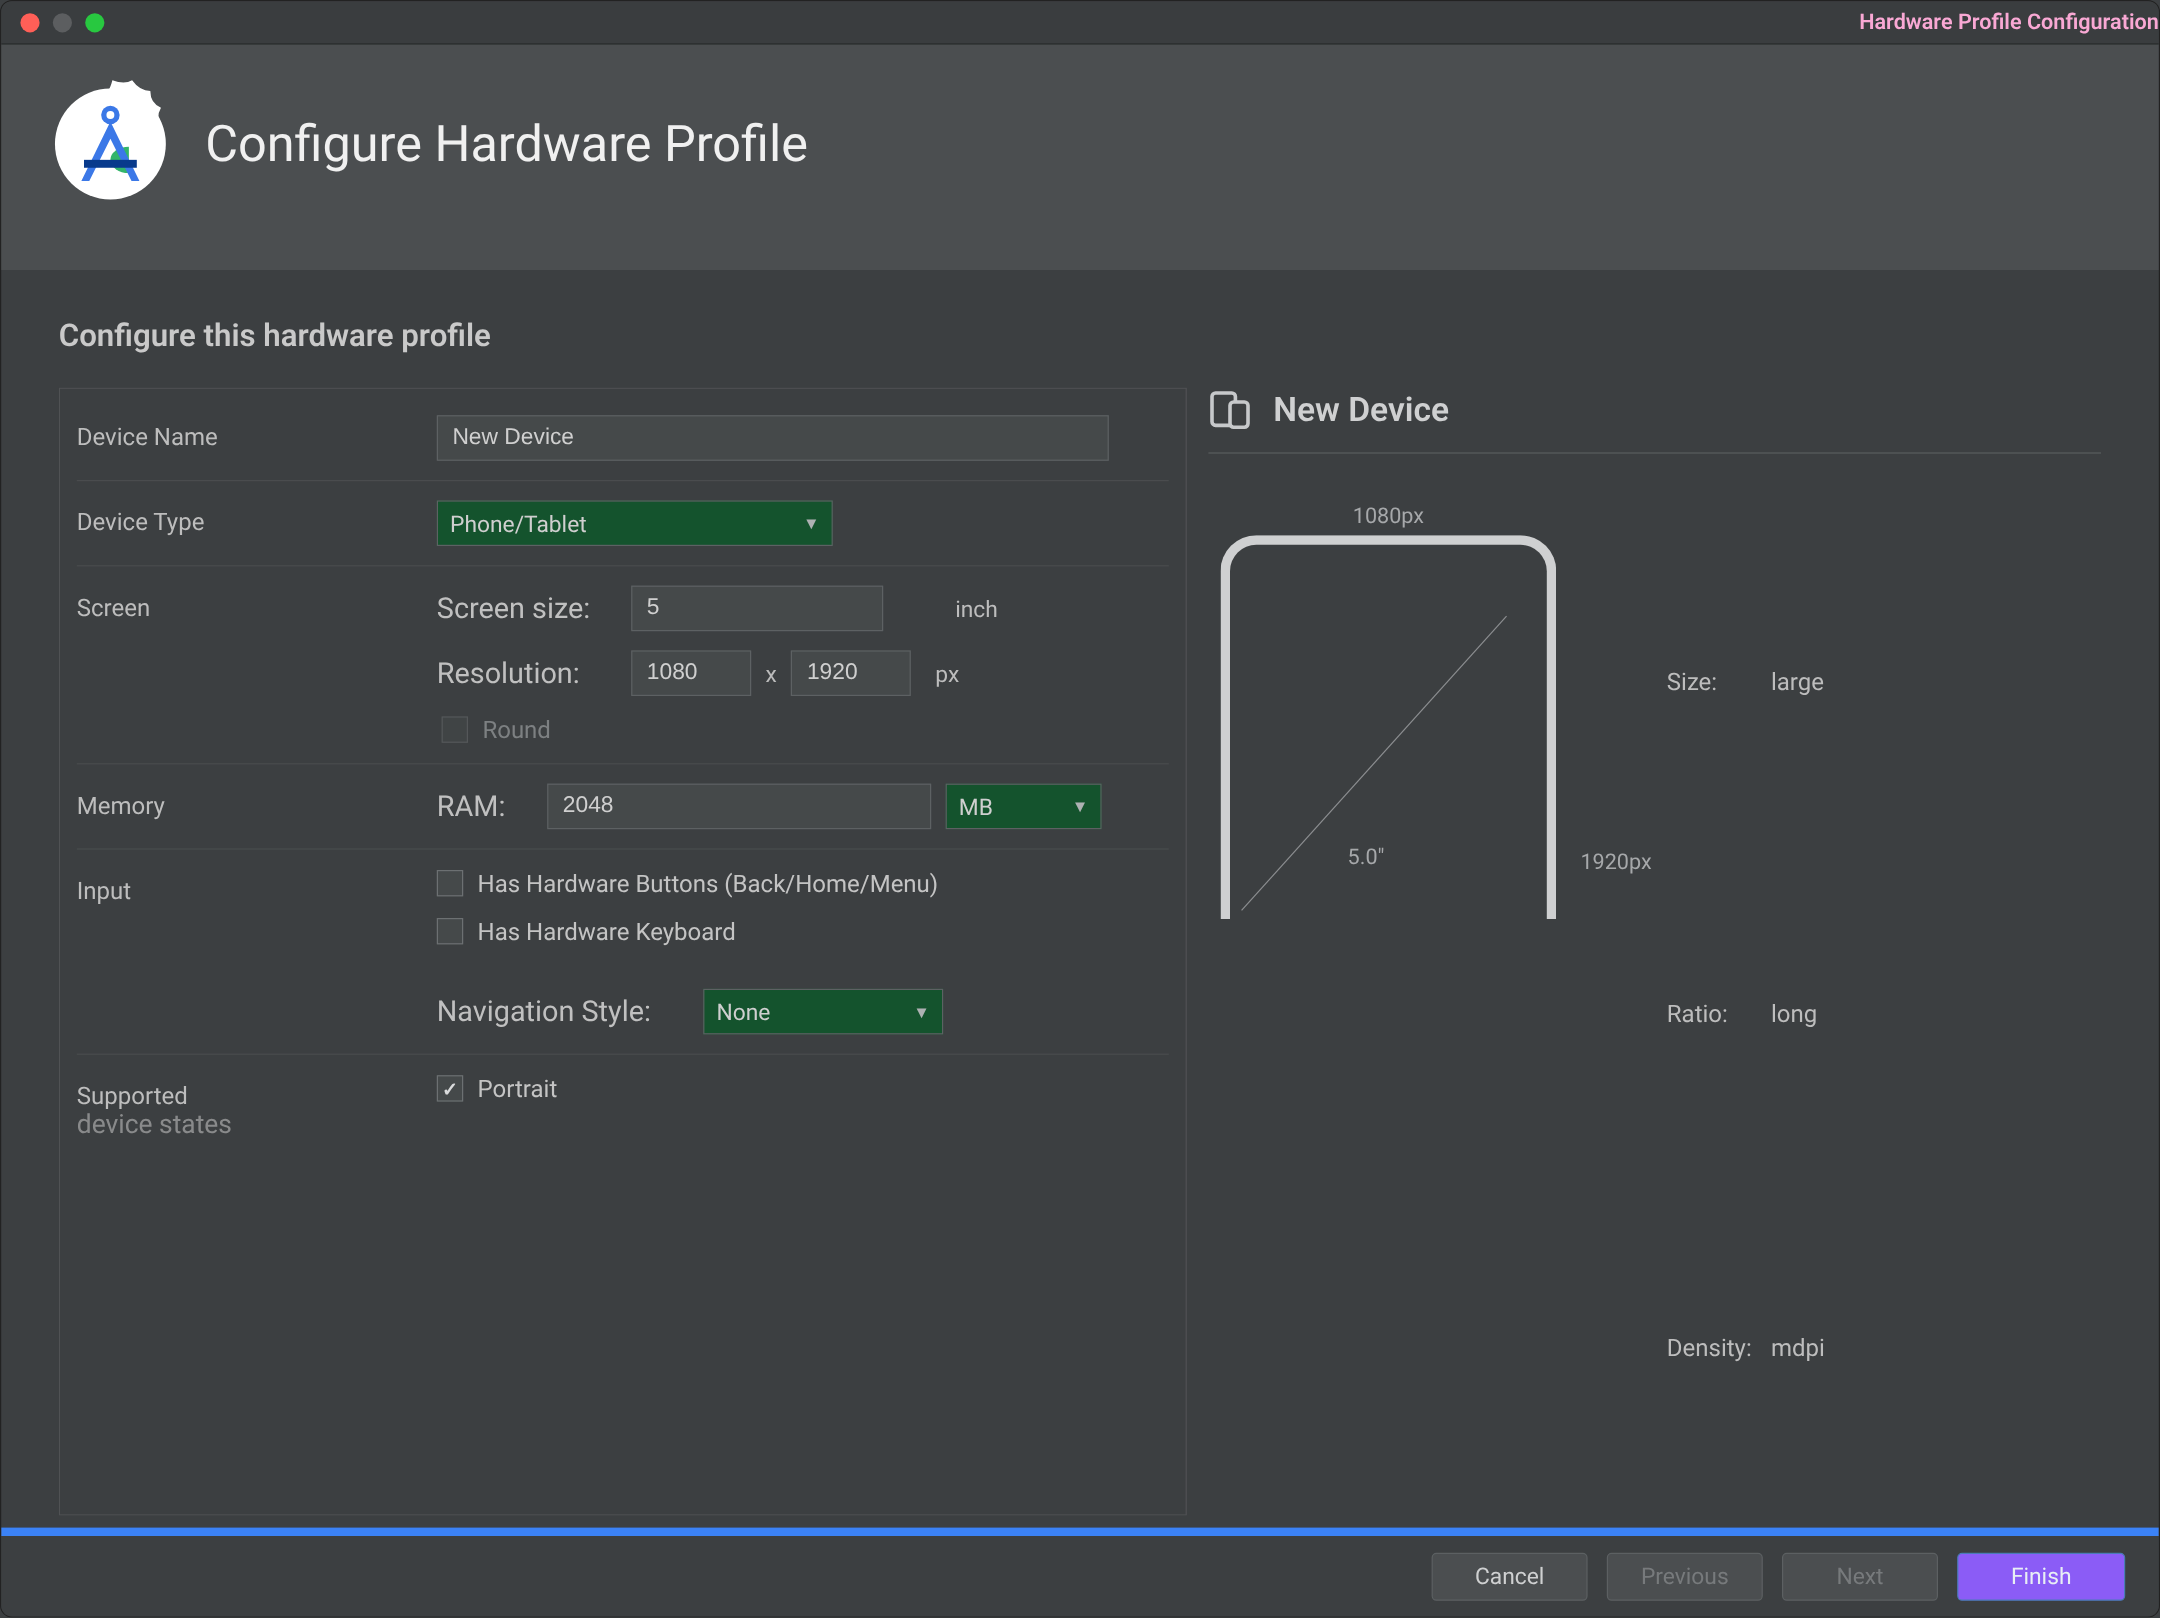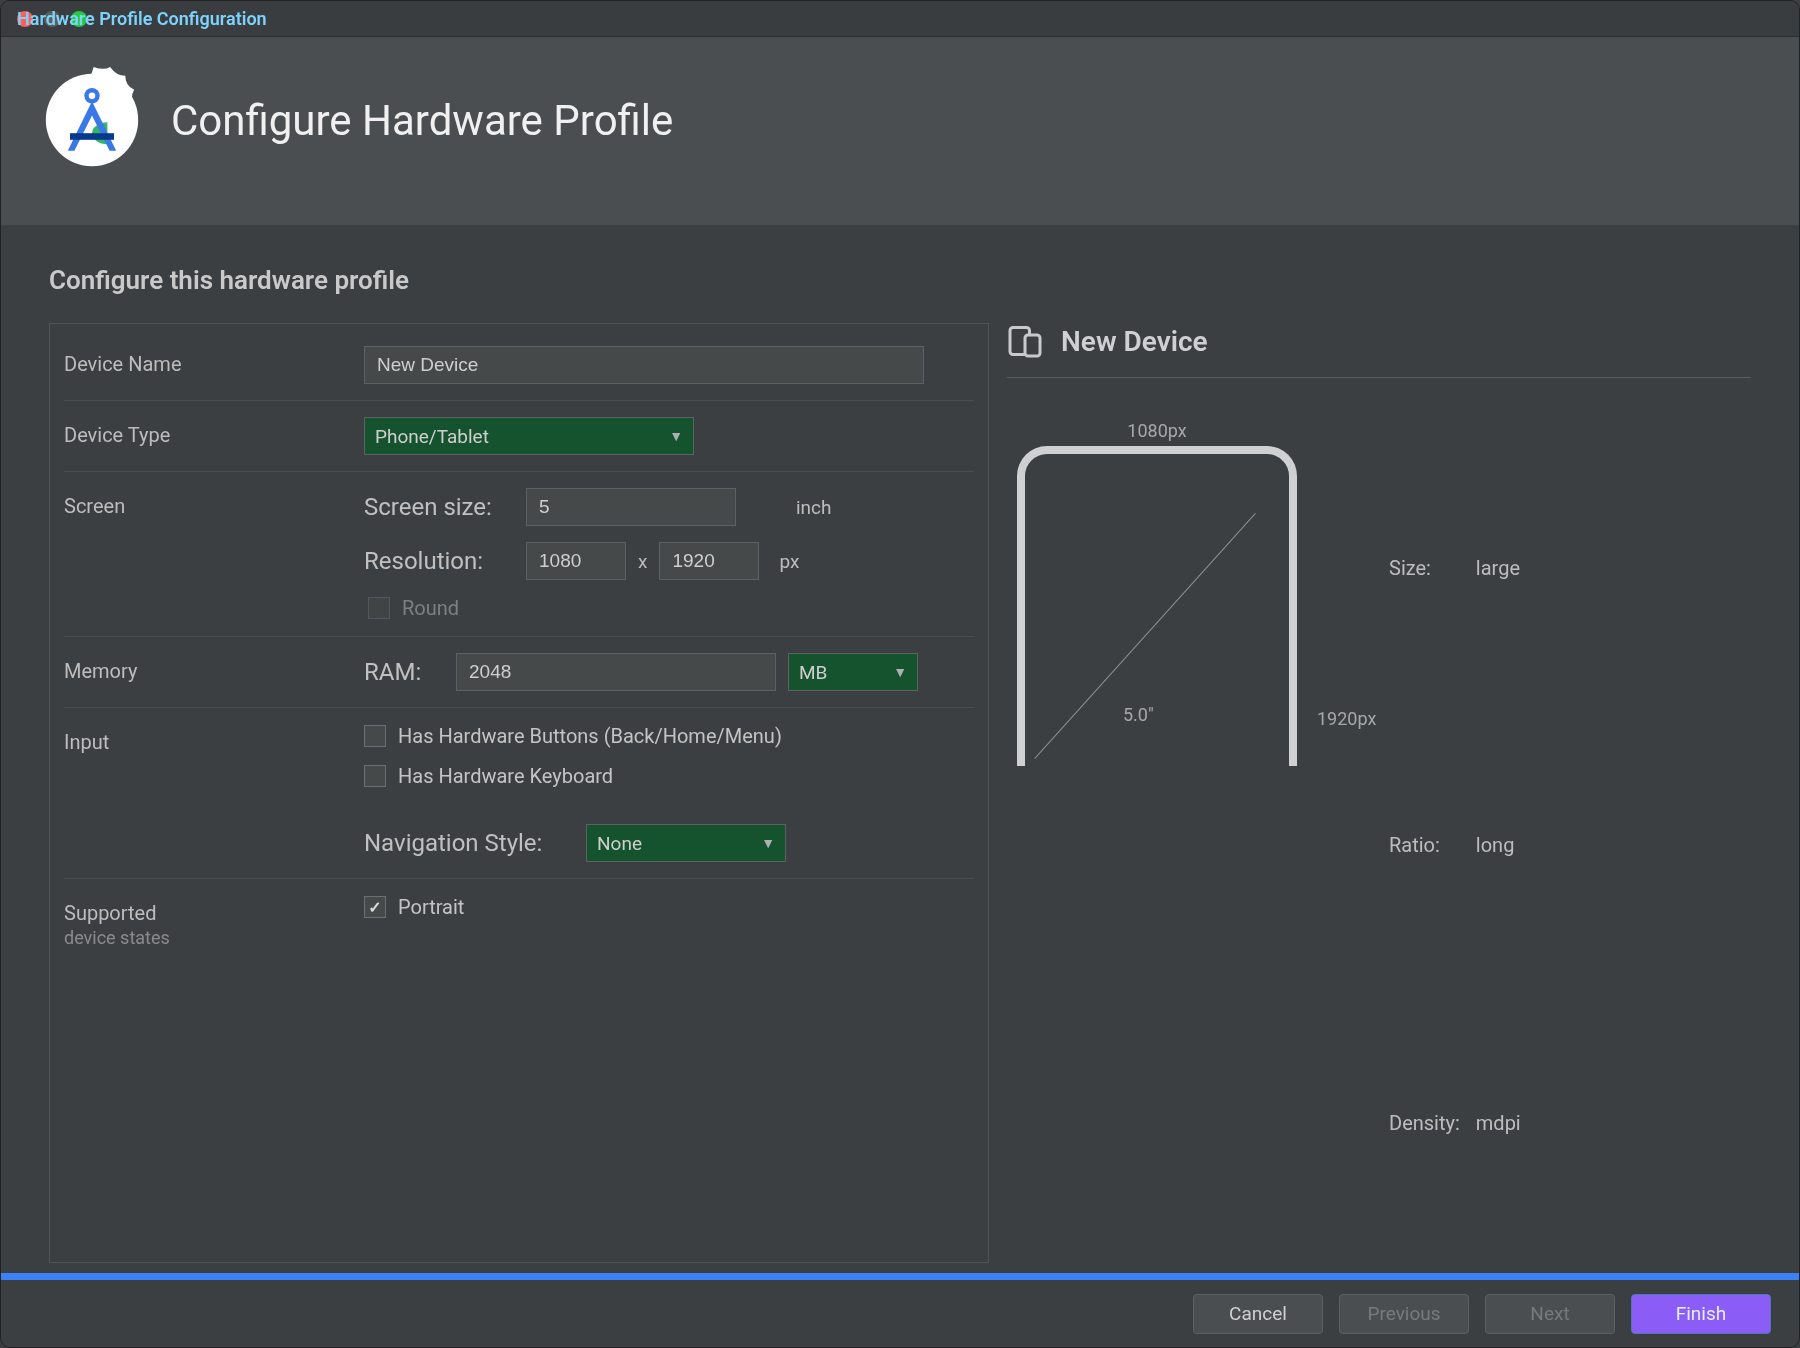--- a/index.html
+++ b/index.html
@@ -18,22 +18,22 @@
     align-items: center;
     position: relative;
     border-bottom: 1px solid #2b2d2f;
   }
   .traffic { display: flex; gap: 11px; padding-left: 16px; }
   .traffic .dot { width: 16px; height: 16px; border-radius: 50%; }
   .dot.red { background: #ff5f57; }
   .dot.yellow { background: #5c5e60; }
   .dot.green { background: #28c840; }
   .titlebar-title {
-    position: absolute; left: 16px; right: 0; text-align: left;
-    font-size: 18px; color: #7dd3fc; font-weight: 600;
+    position: absolute; left: 16px; right: 0; text-align: right;
+    font-size: 18px; color: #f9a8d4; font-weight: 600;
   }
   .header {
     background: #4b4e50;
     padding: 28px 36px 50px 36px;
     display: flex;
     align-items: center;
     gap: 24px;
   }
   .app-logo { width: 110px; height: 110px; flex: none; }
   .header-title { font-size: 42px; color: #f0f0f0; font-weight: 400; }
@@ -266,21 +266,21 @@
                 <span>None</span>
                 <span class="chev">▼</span>
               </div>
             </div>
           </div>
         </div>
 
         <div class="form-row">
           <div class="form-label">
             <span>Supported</span><br>
-            <span style="opacity:0.6; font-size:18px">device states</span>
+            <span style="opacity:0.6; font-size:22px">device states</span>
           </div>
           <div class="form-fields">
             <div class="field-line">
               <span class="checkbox checked"></span>
               <span class="check-label">Portrait</span>
             </div>
           </div>
         </div>
 
       </div>

